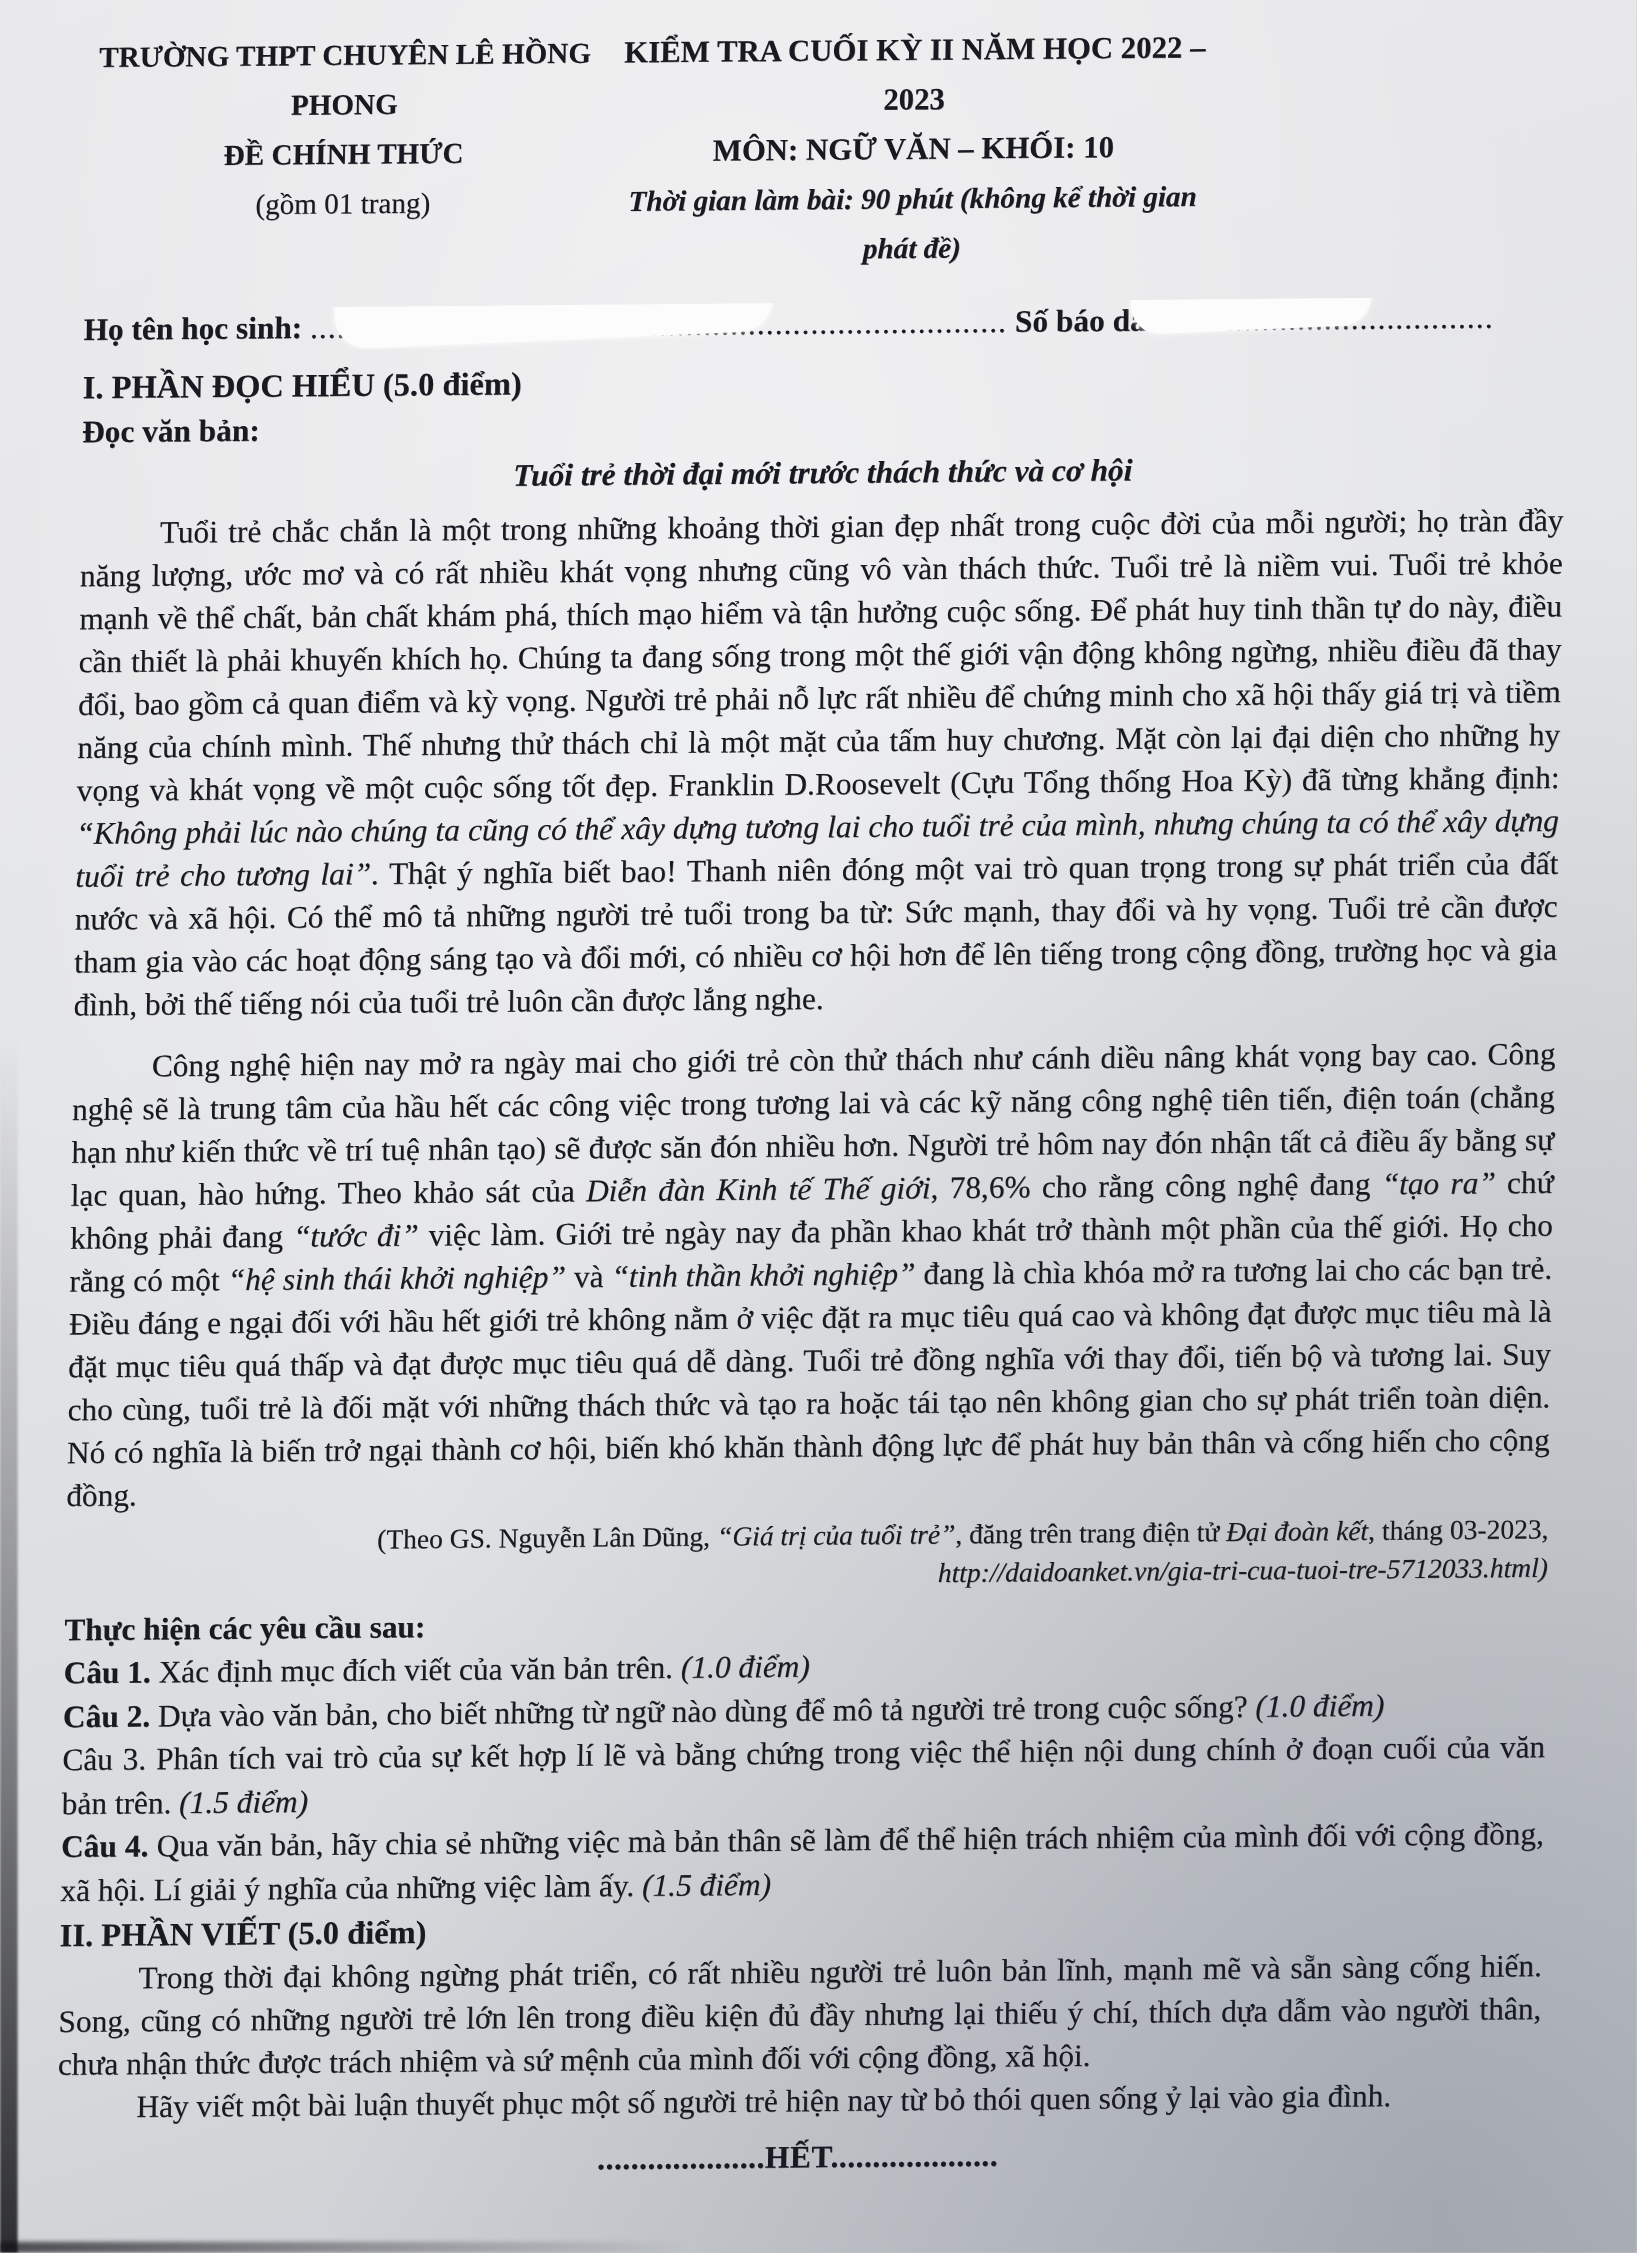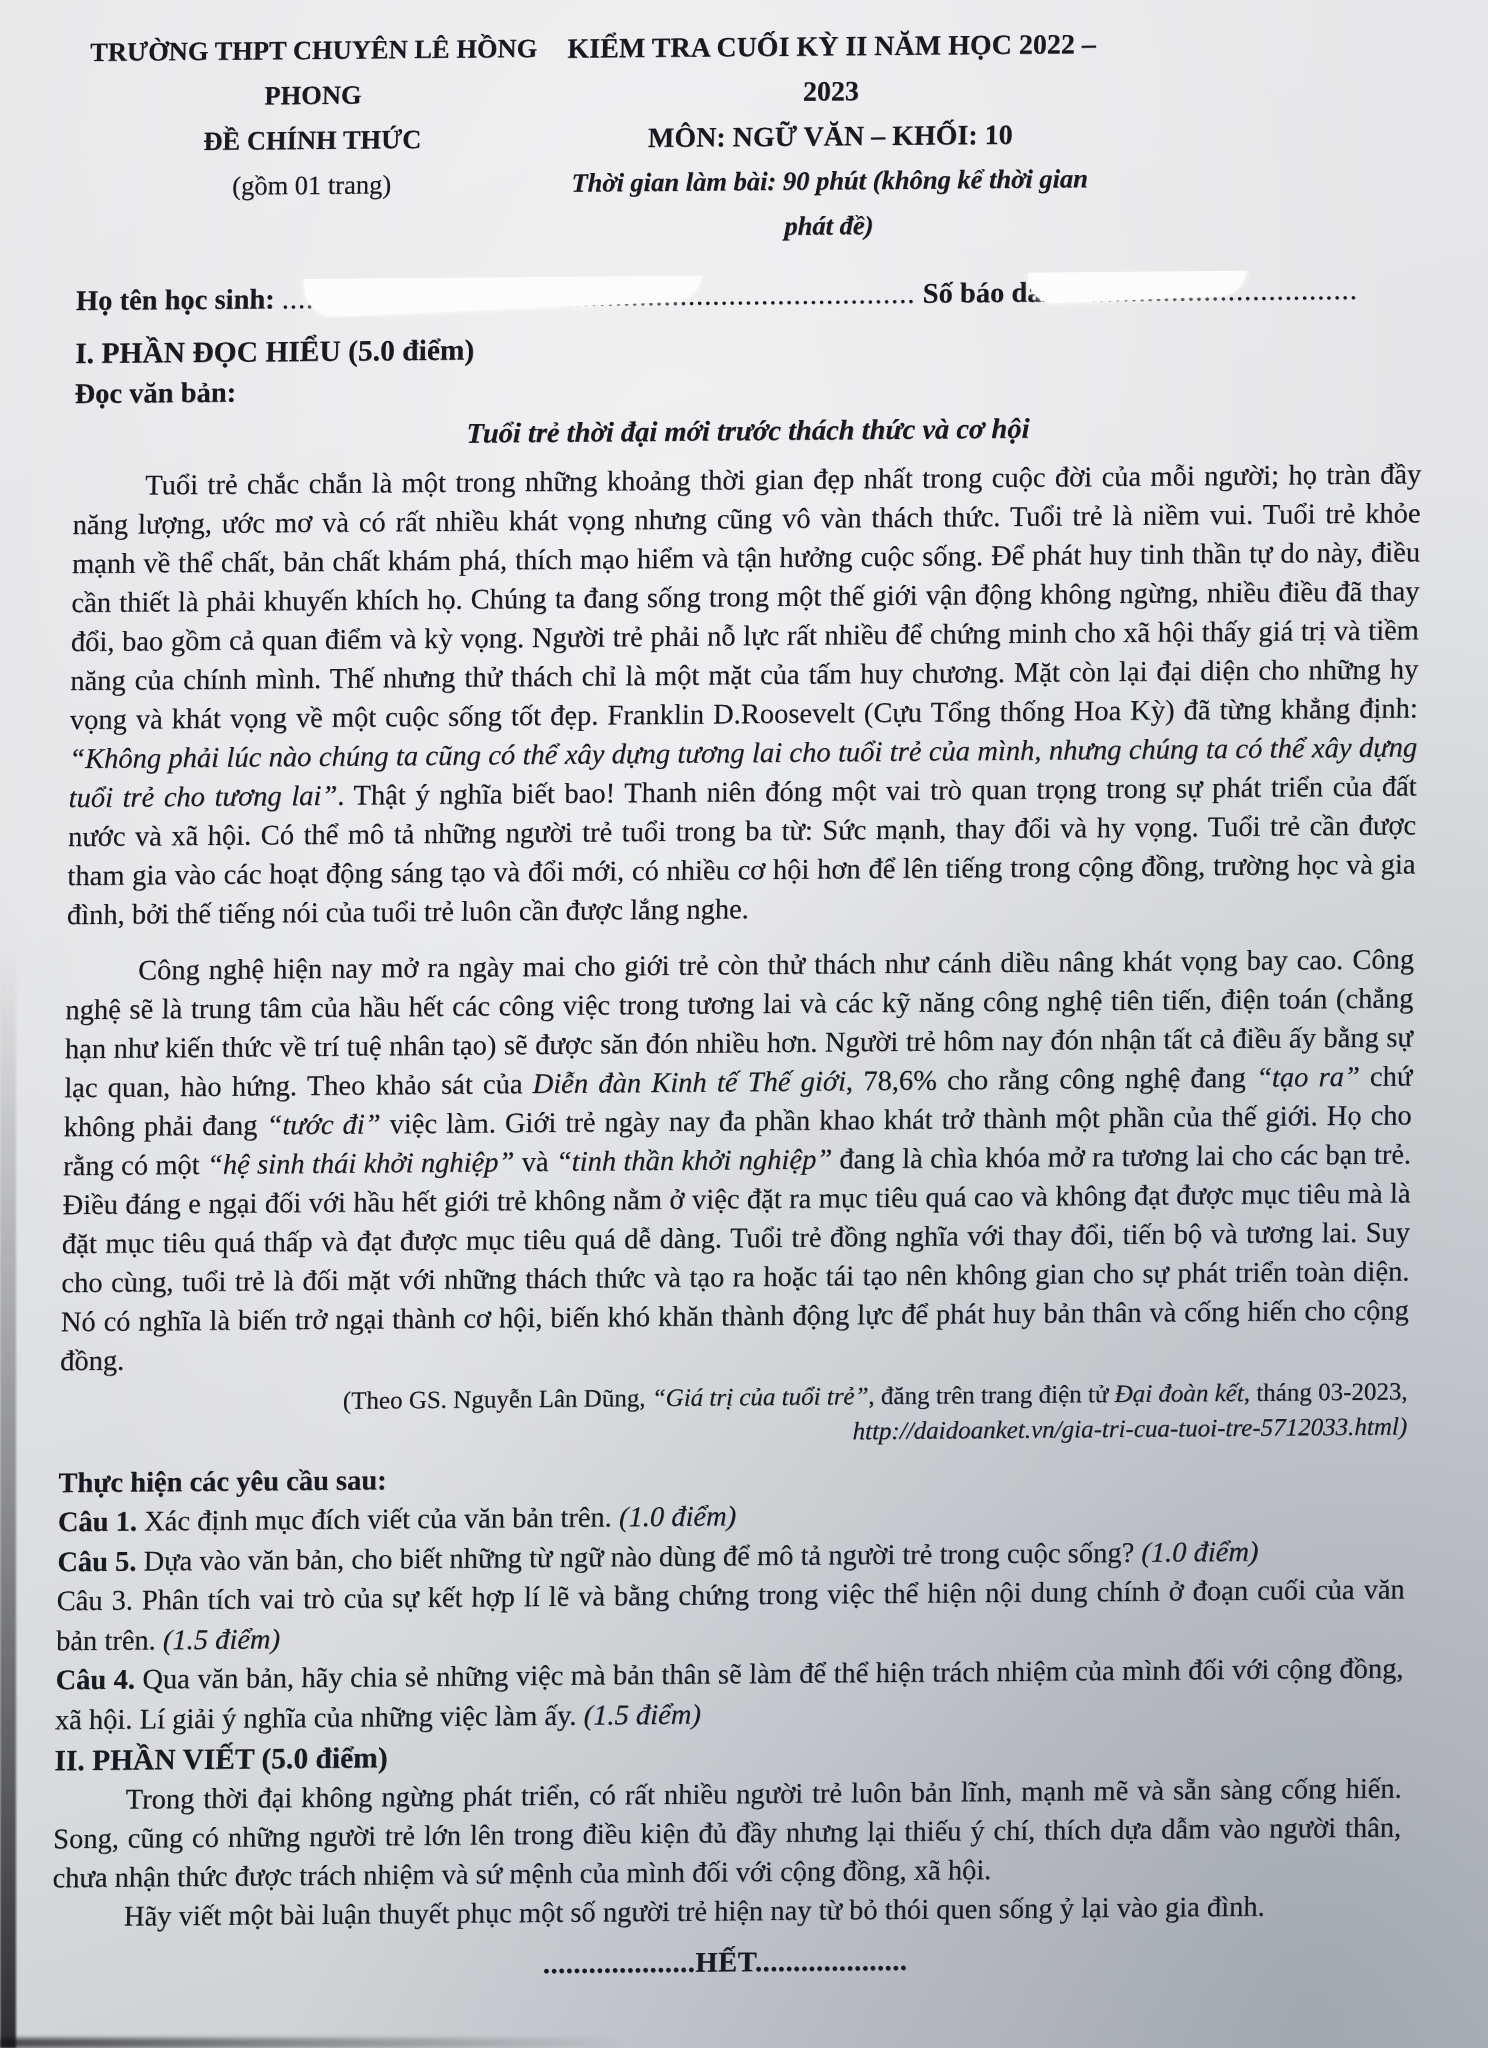--- a/index.html
+++ b/index.html
@@ -92,21 +92,21 @@
     <p class="para p2"><span>Công nghệ hiện nay mở ra ngày mai cho giới trẻ còn thử thách như cánh diều nâng khát vọng bay cao. Công nghệ sẽ là trung tâm của hầu hết các công việc trong tương lai và các kỹ năng công nghệ tiên tiến, điện toán (chẳng hạn như kiến thức về trí tuệ nhân tạo) sẽ được săn đón nhiều hơn. Người trẻ hôm nay đón nhận tất cả điều ấy bằng sự lạc quan, hào hứng. Theo khảo sát của </span><span style="font-style: italic;">Diễn đàn Kinh tế Thế giới</span><span>, 78,6% cho rằng công nghệ đang </span><span style="font-style: italic;">“tạo ra”</span><span> chứ không phải đang </span><span style="font-style: italic;">“tước đi”</span><span> việc làm. Giới trẻ ngày nay đa phần khao khát trở thành một phần của thế giới. Họ cho rằng có một </span><span style="font-style: italic;">“hệ sinh thái khởi nghiệp”</span><span> và </span><span style="font-style: italic;">“tinh thần khởi nghiệp”</span><span> đang là chìa khóa mở ra tương lai cho các bạn trẻ. Điều đáng e ngại đối với hầu hết giới trẻ không nằm ở việc đặt ra mục tiêu quá cao và không đạt được mục tiêu mà là đặt mục tiêu quá thấp và đạt được mục tiêu quá dễ dàng. Tuổi trẻ đồng nghĩa với thay đổi, tiến bộ và tương lai. Suy cho cùng, tuổi trẻ là đối mặt với những thách thức và tạo ra hoặc tái tạo nên không gian cho sự phát triển toàn diện. Nó có nghĩa là biến trở ngại thành cơ hội, biến khó khăn thành động lực để phát huy bản thân và cống hiến cho cộng đồng.</span></p>
 
     <div class="attr">
       <div><span>(Theo GS. Nguyễn Lân Dũng, </span><span style="font-style: italic;">“Giá trị của tuổi trẻ”</span><span>, đăng trên trang điện tử </span><span style="font-style: italic;">Đại đoàn kết</span><span>, tháng 03-2023,</span></div>
       <div><span style="font-style: italic;">http://daidoanket.vn/gia-tri-cua-tuoi-tre-5712033.html)</span></div>
     </div>
 
     <div class="tasks-head">Thực hiện các yêu cầu sau:</div>
 
     <p class="question"><span style="font-weight: bold;">Câu 1.</span><span> Xác định mục đích viết của văn bản trên. </span><span style="font-style: italic;">(1.0 điểm)</span></p>
-    <p class="question"><span style="font-weight: bold;">Câu 5.</span><span> Dựa vào văn bản, cho biết những từ ngữ nào dùng để mô tả người trẻ trong cuộc sống? </span><span style="font-style: italic;">(1.0 điểm)</span></p>
+    <p class="question"><span style="font-weight: bold;">Câu 2.</span><span> Dựa vào văn bản, cho biết những từ ngữ nào dùng để mô tả người trẻ trong cuộc sống? </span><span style="font-style: italic;">(1.0 điểm)</span></p>
     <p class="question"><span style="font-weight: normal;">Câu 3.</span><span> Phân tích vai trò của sự kết hợp lí lẽ và bằng chứng trong việc thể hiện nội dung chính ở đoạn cuối của văn bản trên. </span><span style="font-style: italic;">(1.5 điểm)</span></p>
     <p class="question"><span style="font-weight: bold;">Câu 4.</span><span> Qua văn bản, hãy chia sẻ những việc mà bản thân sẽ làm để thể hiện trách nhiệm của mình đối với cộng đồng, xã hội. Lí giải ý nghĩa của những việc làm ấy. </span><span style="font-style: italic;">(1.5 điểm)</span></p>
 
     <div class="sec-head" style="margin-top:2px;">II. PHẦN VIẾT (5.0 điểm)</div>
     <p class="writing-para">Trong thời đại không ngừng phát triển, có rất nhiều người trẻ luôn bản lĩnh, mạnh mẽ và sẵn sàng cống hiến. Song, cũng có những người trẻ lớn lên trong điều kiện đủ đầy nhưng lại thiếu ý chí, thích dựa dẫm vào người thân, chưa nhận thức được trách nhiệm và sứ mệnh của mình đối với cộng đồng, xã hội.</p>
     <p class="prompt-line">Hãy viết một bài luận thuyết phục một số người trẻ hiện nay từ bỏ thói quen sống ỷ lại vào gia đình.</p>
 
     <div class="footer-end">....................HẾT....................</div>
 
   </div>

